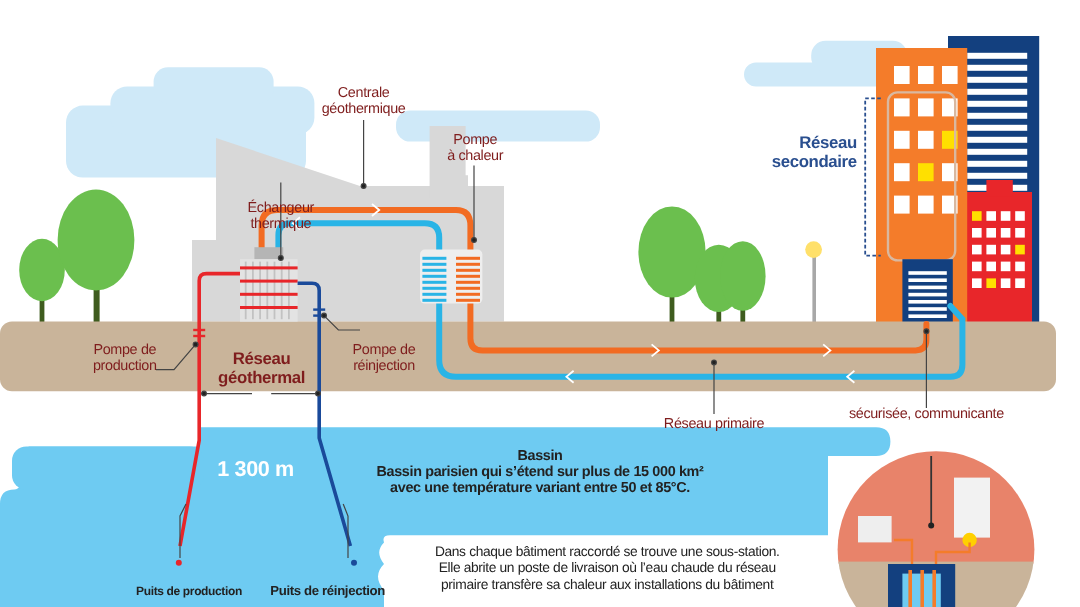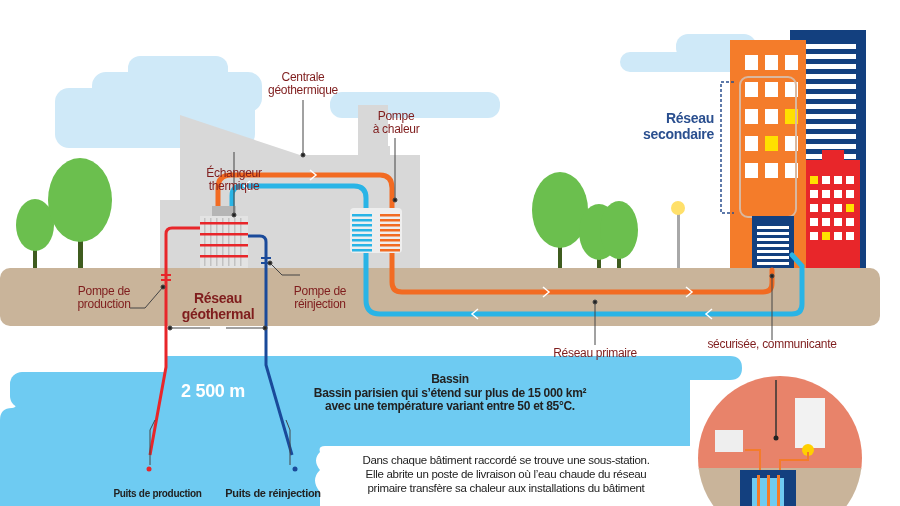--- a/index.html
+++ b/index.html
@@ -267,21 +267,21 @@
   <div>géothermal</div>
 </div>
 <div class="lbl" style="left:280px;top:285px;width:80px;">
   <div>Pompe de</div>
   <div>réinjection</div>
 </div>
 <div class="lbl" style="left:530px;top:347px;width:130px;">Réseau primaire</div>
 <div class="lbl" style="left:686px;top:338px;width:172px;">
   <div>sécurisée, communicante</div>
 </div>
-<div class="lbl white" style="left:168px;top:385px;width:90px;">2 500 m</div>
+<div class="lbl white" style="left:168px;top:385px;width:90px;">1 300 m</div>
 <div class="lbl bold dark" style="left:400px;top:373px;width:100px;">Bassin</div>
 <div class="lbl bold dark" style="left:290px;top:387px;width:320px;">
   <div>Bassin parisien qui s’étend sur plus de 15 000 km²</div>
   <div>avec une température variant entre 50 et 85°C.</div>
 </div>
 <div class="lbl bold dark" style="left:100px;top:487px;width:115px;font-size:10px;">Puits de production</div>
 <div class="lbl bold dark" style="left:217px;top:487px;width:112px;font-size:11px;">Puits de réinjection</div>
 <div class="lbl dark" style="left:322px;top:453px;width:368px;font-size:11.5px;line-height:14px;text-align:center;">
   <div>Dans chaque bâtiment raccordé se trouve une sous-station.</div>
   <div>Elle abrite un poste de livraison où l’eau chaude du réseau</div>

